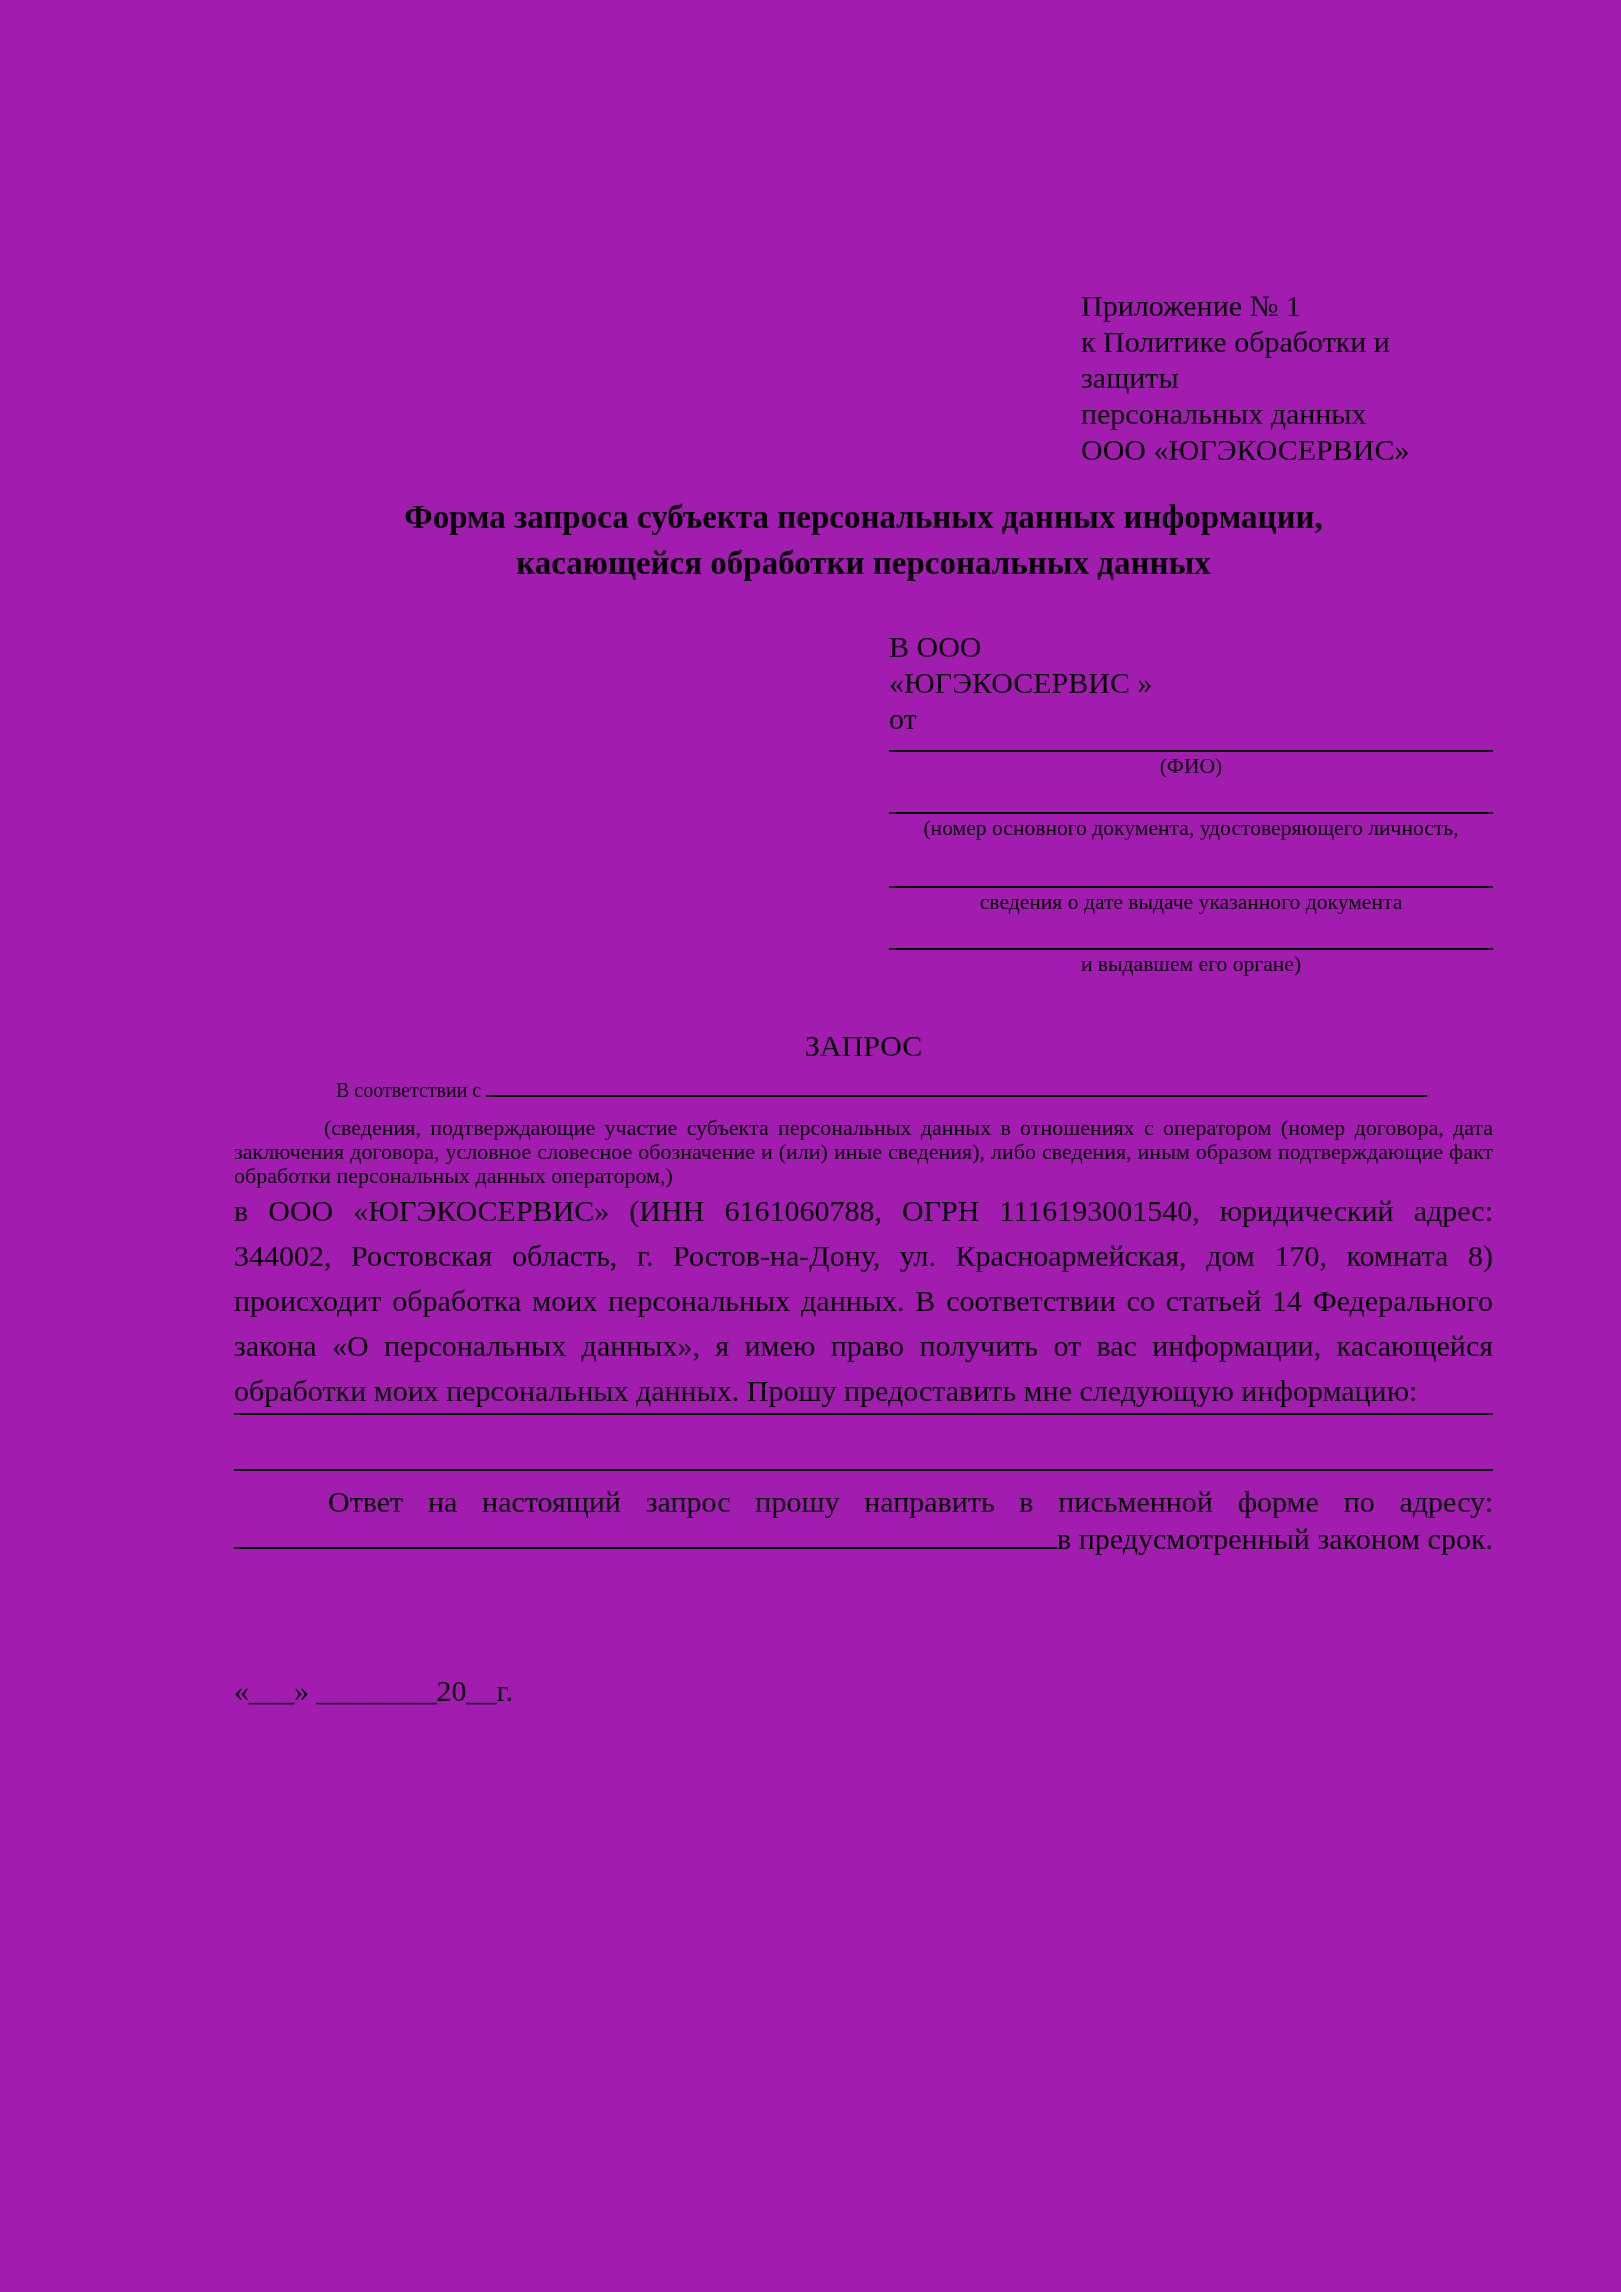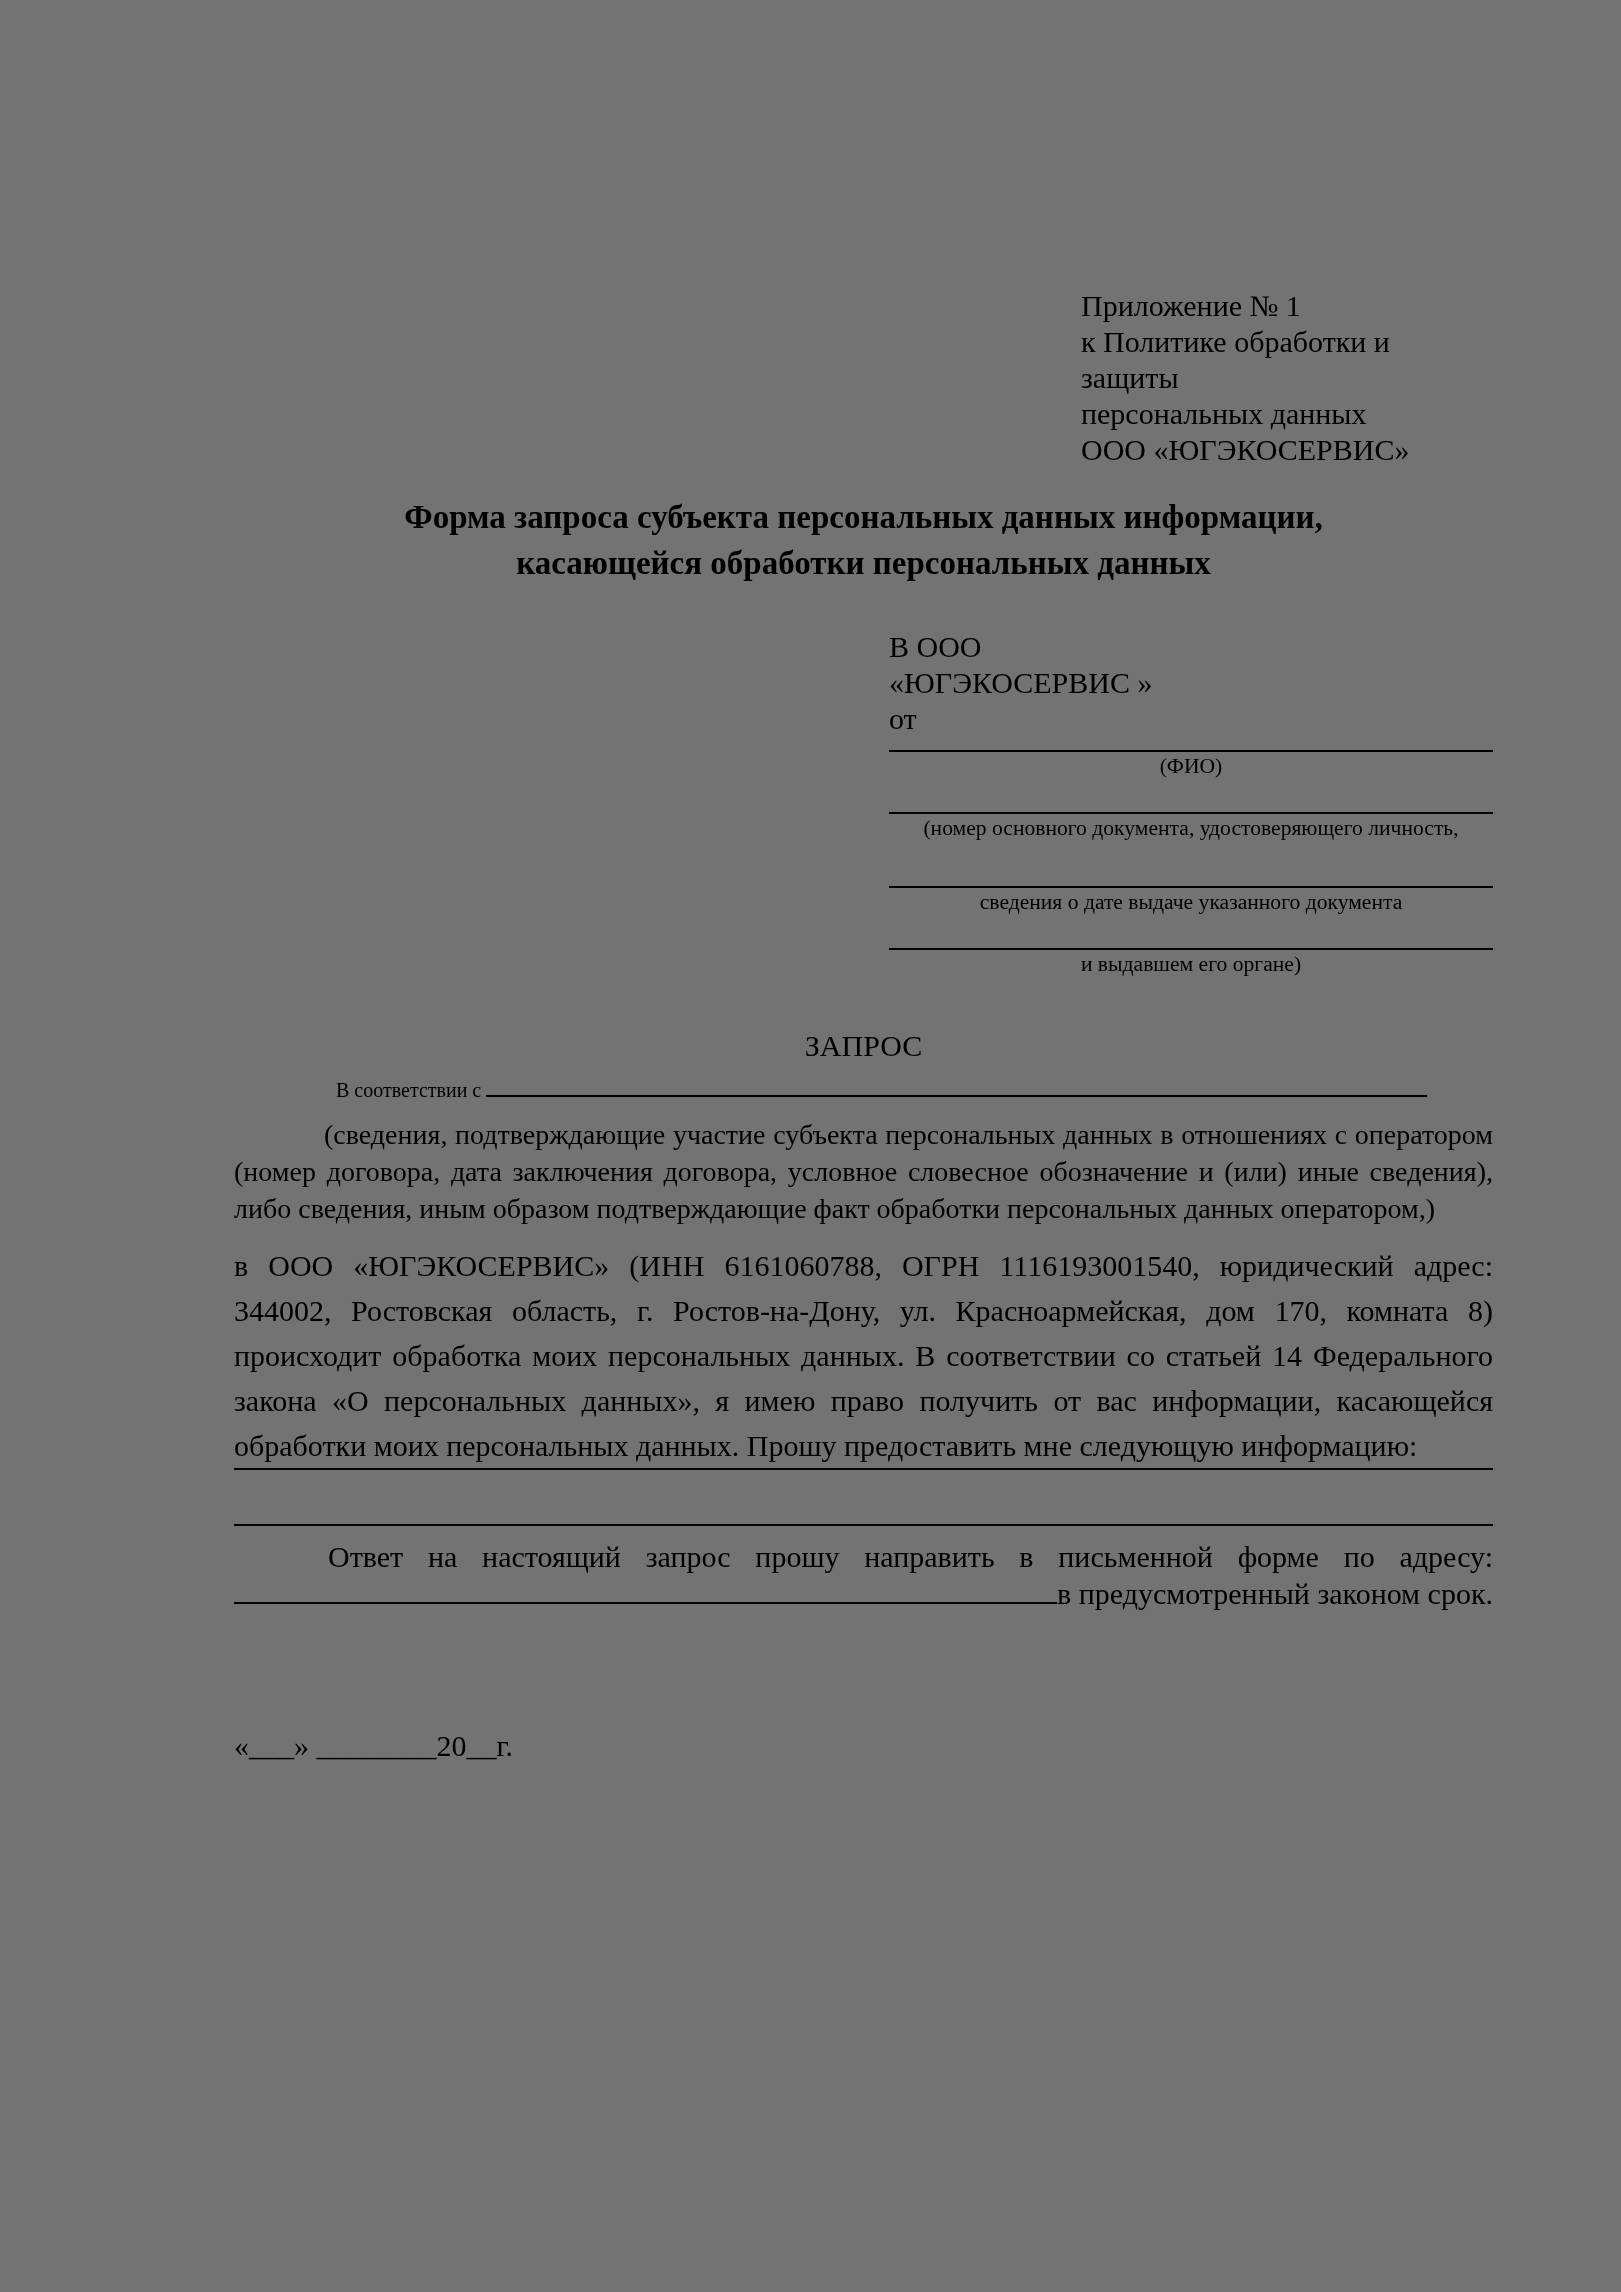--- a/index.html
+++ b/index.html
@@ -1,19 +1,19 @@
 <!DOCTYPE html>
 <html><head>
 <meta charset="utf-8">
 <style>
   html,body{margin:0;padding:0;background:#888;}
   .page{
     position:relative;
     width:1621px;height:2293px;
-    background:#737373;
+    background:#a21caf;
     color:#000;
     font-family:"Liberation Serif","DejaVu Serif",serif;
     box-sizing:border-box;
     padding:0 128px 0 234px;
     overflow:hidden;
   }
   .annex{
     margin:288px 0 0 847px;
     font-size:30px;line-height:36px;
   }
@@ -41,22 +41,22 @@
   }
   .opening{
     margin:8px;font-size:20px;line-height:36px;
     text-indent:94px;white-space:nowrap;overflow:hidden;
   }
   .ufill{
     display:inline-block;height:0;border-bottom:2.9px solid #000;
   }
   .ufill.opening-fill{width:941px;}
   .note{
-    margin:2px 0 16px 0;
-    font-size:28px;line-height:37px;
+    margin:2px 0 0 0;
+    font-size:22px;line-height:24px;
     text-align:justify;text-indent:90px;
   }
   .body-par{
     margin:0;font-size:30px;line-height:45px;
     text-align:justify;
   }
   .blank-rule{height:0;border-bottom:2.9px solid #000;width:100%;}
   .blank-rule.b1{margin-top:0px;}
   .blank-rule.b2{margin-top:54px;}
   .answer{

